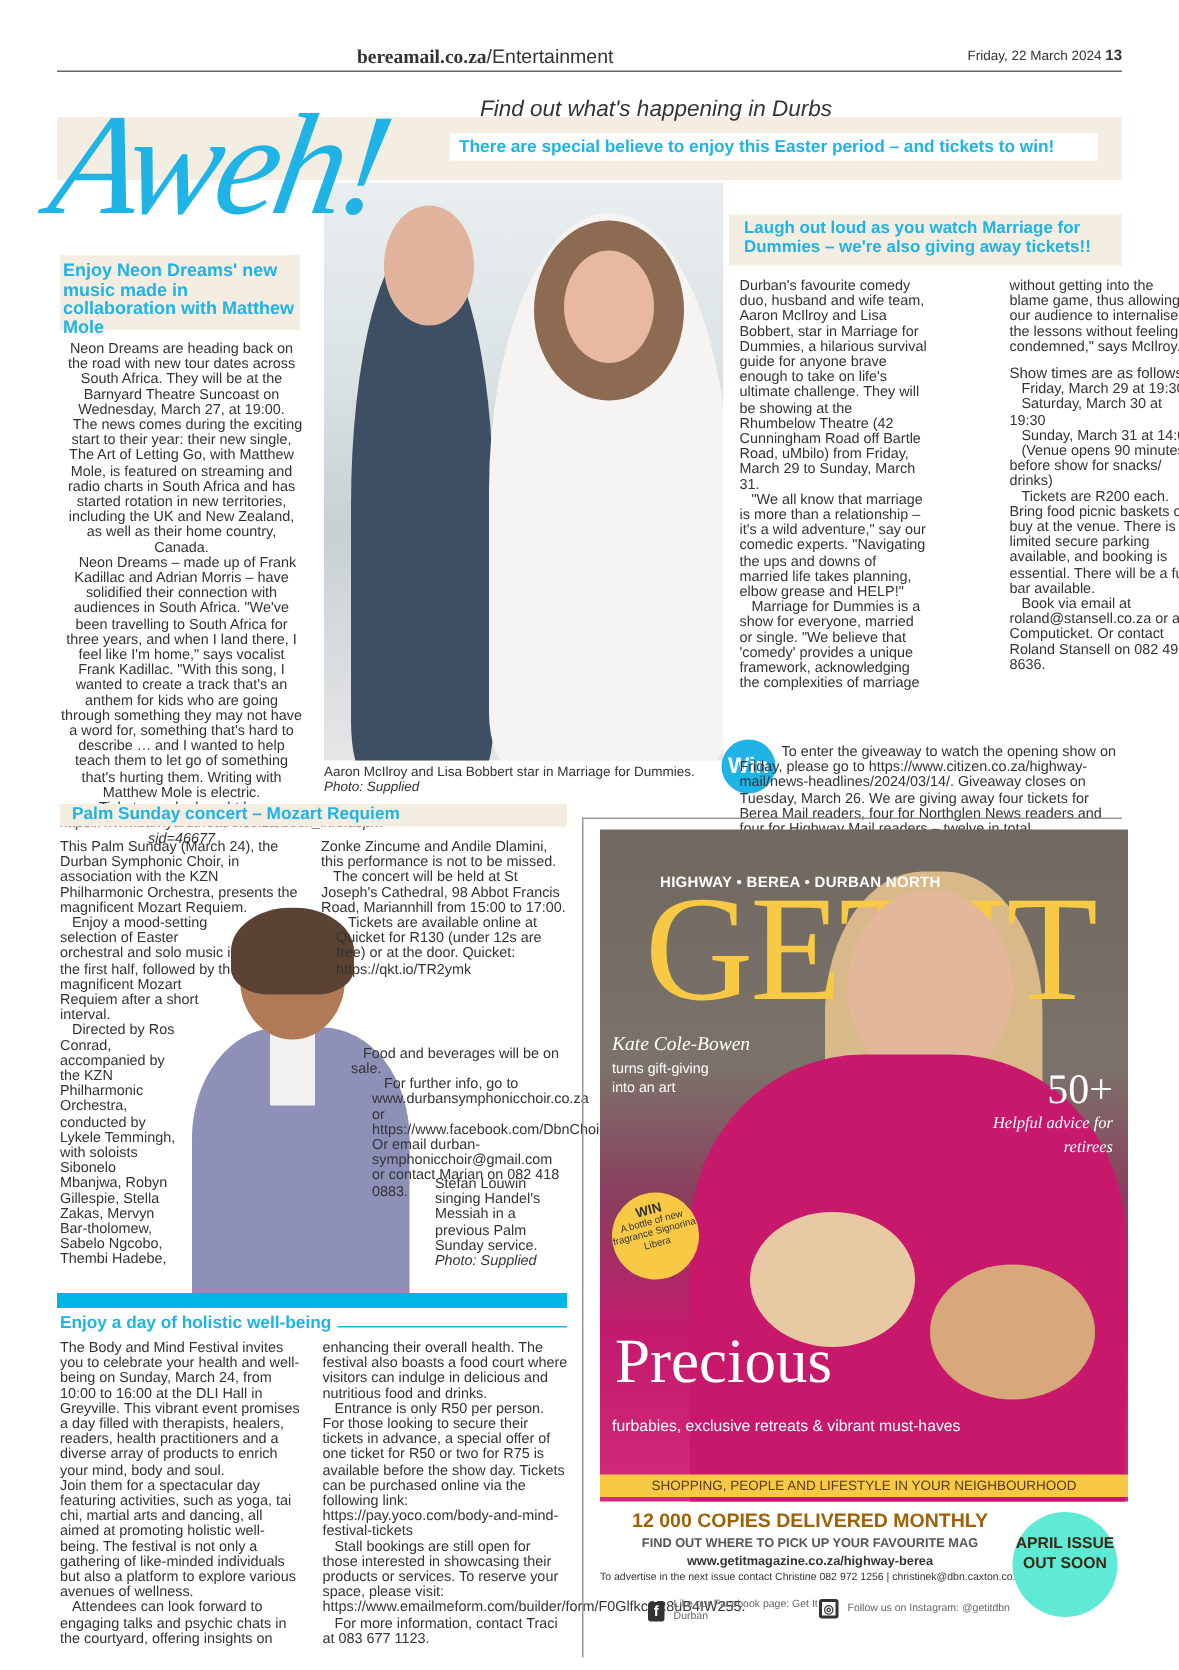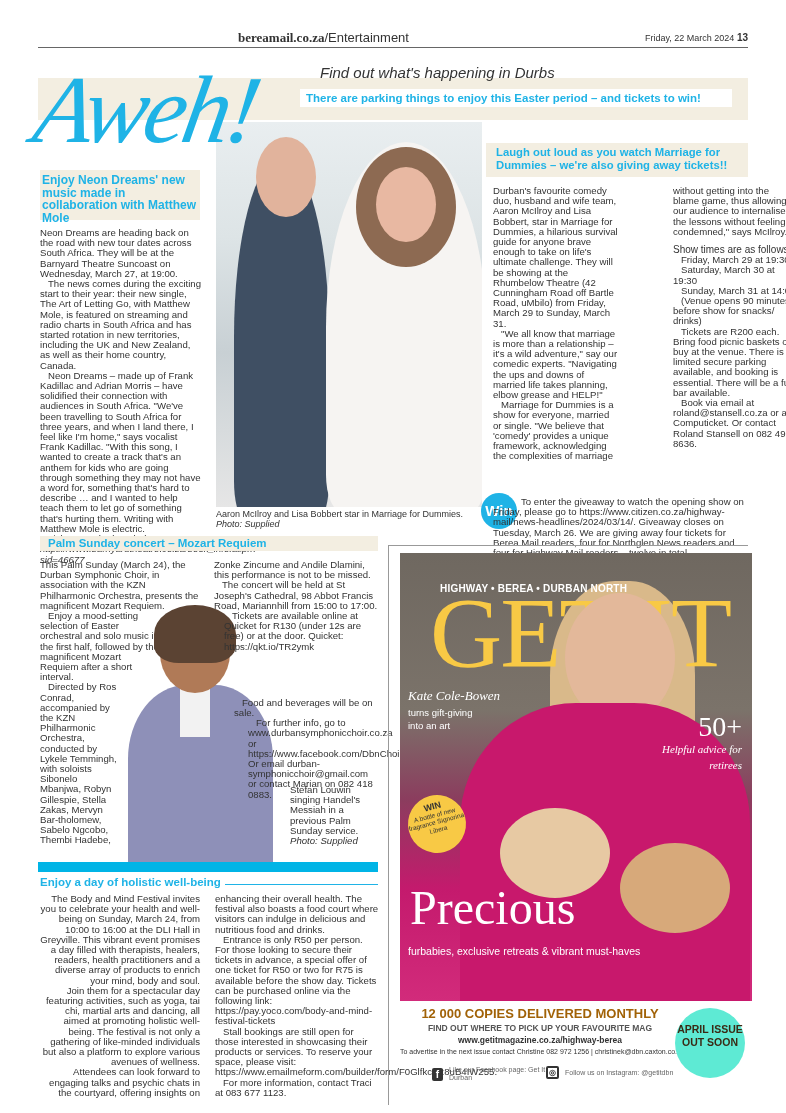--- a/index.html
+++ b/index.html
@@ -46,21 +46,21 @@
   #cover-hair { position: absolute; left: 150px; top: 28px; width: 145px; height: 210px; border-radius: 45% 45% 20% 20%; background: #d9b98a; }
   #cover-body { position: absolute; left: 60px; top: 150px; width: 290px; height: 300px; border-radius: 40% 40% 0 0; background: #c8186c; }
   #cover-dog1 { position: absolute; left: 100px; top: 255px; width: 110px; height: 90px; border-radius: 50%; background: #e7c9a3; }
   #cover-dog2 { position: absolute; left: 220px; top: 290px; width: 110px; height: 90px; border-radius: 50%; background: #d7a97a; }
   #cover-name { left: 8px; top: 135px; font-family: "Liberation Serif", serif; font-style: italic; font-size: 13px; }
   #cover-sub { left: 8px; top: 153px; font-size: 9.5px; line-height: 13px; width: 80px; }
   #cover-50 { right: 10px; top: 158px; font-family: "Liberation Serif", serif; font-size: 28px; }
   #cover-advice { right: 10px; top: 188px; font-family: "Liberation Serif", serif; font-style: italic; font-size: 11px; text-align: right; line-height: 16px; width: 100px; }
   #cover-win { position: absolute; left: 8px; top: 242px; width: 58px; height: 58px; border-radius: 50%; background: #f8c945; color: #333; text-align: center; font-size: 6.5px; line-height: 7.5px; padding-top: 8px; transform: rotate(-15deg); }
   #cover-win b { font-size: 9px; display: block; }
-  #cover-precious { left: 10px; top: 325px; font-family: "Liberation Serif", serif; font-size: 48px; line-height: 60px; }
+  #cover-precious { left: 10px; top: 325px; font-family: "Liberation Serif", serif; font-size: 42px; line-height: 60px; }
   #cover-tag { left: 8px; top: 392px; font-size: 10.5px; }
   #cover-strip { position: absolute; left: 0; top: 430px; width: 352px; height: 15px; background: #f8c945; color: #5a3b1d; font-size: 9px; text-align: center; line-height: 15px; }
 
   #copies { left: 400px; top: 1006px; width: 280px; text-align: center; }
   #copies .l1 { font-size: 13px; font-weight: bold; color: #a16207; }
   #copies .l2 { font-size: 8.5px; font-weight: bold; color: #555; margin-top: 2px; }
   #copies .l3 { font-size: 8.5px; font-weight: bold; color: #333; margin-top: 2px; }
   #copies .l4 { font-size: 7px; color: #333; margin-top: 3px; white-space: nowrap; }
   #april { left: 675px; top: 1008px; width: 70px; height: 70px; border-radius: 50%; background: #5eead4; color: #3a2a14; font-weight: bold; font-size: 10.5px; text-align: center; line-height: 13px; padding-top: 15px; }
   .social { font-size: 7px; color: #666; line-height: 8px; }
@@ -78,25 +78,25 @@
 
 <div id="masthead" class="abs">
   <div id="site" class="abs"><b>bereamail.co.za</b><span>/Entertainment</span></div>
   <div id="date" class="abs"><span>Friday, 22 March 2024</span> <b>13</b></div>
 </div>
 
 <div id="banner-band" class="abs"></div>
 <div id="aweh" class="abs">Aweh!</div>
 <div id="tagline" class="abs">Find out what's happening in Durbs</div>
 <div id="subhead-box" class="abs"></div>
-<div id="subhead" class="abs">There are parking things to enjoy this Easter period – and tickets to win!</div>
+<div id="subhead" class="abs">There are special believe to enjoy this Easter period – and tickets to win!</div>
 
 <div class="abs cream" style="left:40px;top:170px;width:160px;height:50px;"></div>
 <div class="abs blue-head" style="left:42px;top:174px;width:158px;font-size:12px;line-height:12.5px;">Enjoy Neon Dreams' new music made in collaboration with Matthew Mole</div>
-<div class="abs body-text" style="left:40px;top:228px;width:162px;">
+<div class="abs body-text" style="left:40px;top:228px;width:162px;text-align:center;">
   <p class="noindent">Neon Dreams are heading back on the road with new tour dates across South Africa. They will be at the Barnyard Theatre Suncoast on Wednesday, March 27, at 19:00.</p>
   <p>The news comes during the exciting start to their year: their new single, The Art of Letting Go, with Matthew Mole, is featured on streaming and radio charts in South Africa and has started rotation in new territories, including the UK and New Zealand, as well as their home country, Canada.</p>
   <p>Neon Dreams – made up of Frank Kadillac and Adrian Morris – have solidified their connection with audiences in South Africa. "We've been travelling to South Africa for three years, and when I land there, I feel like I'm home," says vocalist Frank Kadillac. "With this song, I wanted to create a track that's an anthem for kids who are going through something they may not have a word for, something that's hard to describe … and I wanted to help teach them to let go of something that's hurting them. Writing with Matthew Mole is electric.</p>
   <p><span>Tickets can be bought here: </span><i>https://www.barnyardtheatre.co.za/book_info.aspx?sid=46677</i></p>
 </div>
 
 <div id="photo1" class="abs">
   <div class="fig" style="left:18px;top:35px;width:95px;height:360px;background:#3f4f63;"></div>
   <div class="fig" style="left:40px;top:15px;width:60px;height:80px;border-radius:50%;background:#e1b39c;"></div>
   <div class="fig" style="left:110px;top:20px;width:160px;height:370px;background:#f6f4f2;"></div>
@@ -149,21 +149,21 @@
   <p style="padding-left:34px;">For further info, go to www.durbansymphonicchoir.co.za or https://www.facebook.com/DbnChoir. Or email durban-symphonicchoir@gmail.com or contact Marian on 082 418 0883.</p>
 </div>
 <div class="abs body-text" style="left:290px;top:785px;width:80px;">
   <div>Stefan Louwin singing Handel's Messiah in a previous Palm Sunday service.</div>
   <div style="font-style:italic;">Photo: Supplied</div>
 </div>
 
 <div id="blue-bar" class="abs"></div>
 <div class="abs blue-head" style="left:40px;top:876px;font-size:11.5px;background:#fff;padding-right:4px;z-index:2;">Enjoy a day of holistic well-being</div>
 <div class="abs" style="left:200px;top:884px;width:178px;height:1px;background:#1fb3e6;"></div>
-<div class="abs body-text" style="left:40px;top:894px;width:160px;text-align:right;">
+<div class="abs body-text" style="left:40px;top:894px;width:160px;">
   <p class="noindent">The Body and Mind Festival invites you to celebrate your health and well-being on Sunday, March 24, from 10:00 to 16:00 at the DLI Hall in Greyville. This vibrant event promises a day filled with therapists, healers, readers, health practitioners and a diverse array of products to enrich your mind, body and soul.</p>
   <p class="noindent">Join them for a spectacular day featuring activities, such as yoga, tai chi, martial arts and dancing, all aimed at promoting holistic well-being. The festival is not only a gathering of like-minded individuals but also a platform to explore various avenues of wellness.</p>
   <p>Attendees can look forward to engaging talks and psychic chats in the courtyard, offering insights on</p>
 </div>
 <div class="abs body-text" style="left:215px;top:894px;width:164px;">
   <p class="noindent">enhancing their overall health. The festival also boasts a food court where visitors can indulge in delicious and nutritious food and drinks.</p>
   <p>Entrance is only R50 per person. For those looking to secure their tickets in advance, a special offer of one ticket for R50 or two for R75 is available before the show day. Tickets can be purchased online via the following link: https://pay.yoco.com/body-and-mind-festival-tickets</p>
   <p>Stall bookings are still open for those interested in showcasing their products or services. To reserve your space, please visit: https://www.emailmeform.com/builder/form/F0Glfkc6R8uB4IW255.</p>
   <p>For more information, contact Traci at 083 677 1123.</p>
 </div>
@@ -181,20 +181,21 @@
   <div id="cover-name" class="ctext">Kate Cole-Bowen</div>
   <div id="cover-sub" class="ctext">turns gift-giving into an art</div>
   <div id="cover-50" class="ctext">50+</div>
   <div id="cover-advice" class="ctext">Helpful advice for retirees</div>
   <div id="cover-win">
     <b>WIN</b>
     <span>A bottle of new fragrance Signorina Libera</span>
   </div>
   <div id="cover-precious" class="ctext">Precious</div>
   <div id="cover-tag" class="ctext">furbabies, exclusive retreats &amp; vibrant must-haves</div>
+  <div id="cover-strip">SHOPPING, PEOPLE AND LIFESTYLE IN YOUR NEIGHBOURHOOD</div>
 </div>
 
 <div id="copies" class="abs">
   <div class="l1">12 000 COPIES DELIVERED MONTHLY</div>
   <div class="l2">FIND OUT WHERE TO PICK UP YOUR FAVOURITE MAG</div>
   <div class="l3">www.getitmagazine.co.za/highway-berea</div>
   <div class="l4">To advertise in the next issue contact  Christine 082 972 1256  |  christinek@dbn.caxton.co.za</div>
 </div>
 <div class="abs" style="left:432px;top:1066px;display:flex;align-items:center;gap:6px;width:120px;">
   <span class="soc-ico">f</span>

